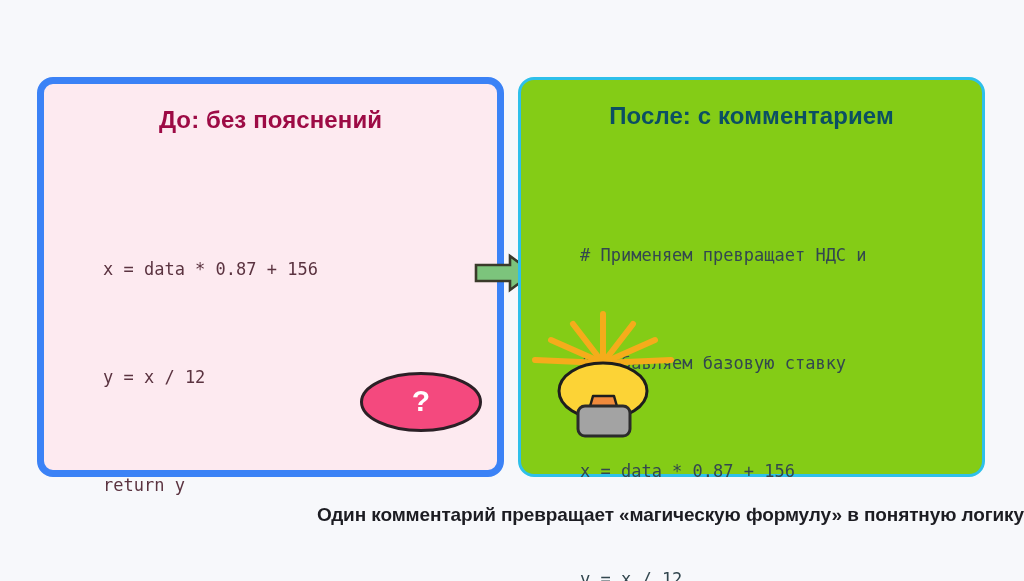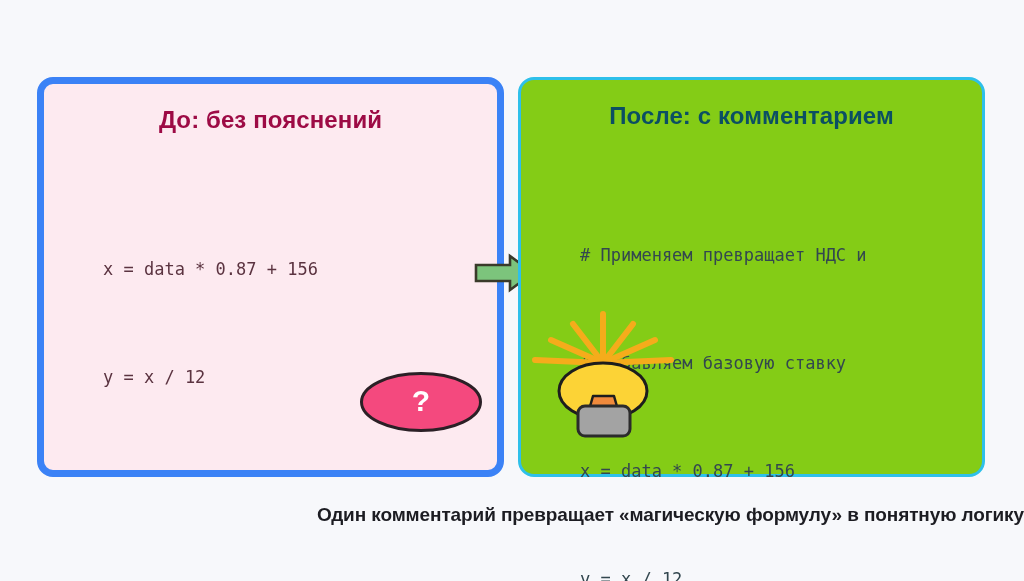--- a/index.html
+++ b/index.html
@@ -141,20 +141,21 @@
 </head>
 <body>
 
 <div id="stage">
 
   <div class="panel panel-before">
     <div class="panel-title">До: без пояснений</div>
     <div class="code">
       <span class="code-line">x = data * 0.87 + 156</span>
       <span class="code-line">y = x / 12</span>
+      <span class="code-line">return y</span>
     </div>
   </div>
 
   <div class="q-bubble">
     <svg width="124" height="62" viewBox="0 0 124 62">
       <ellipse cx="62" cy="31" rx="59.5" ry="28.5" fill="#f4497e" stroke="#2b2026" stroke-width="3"></ellipse>
     </svg>
     <div class="q-mark">?</div>
   </div>
 

